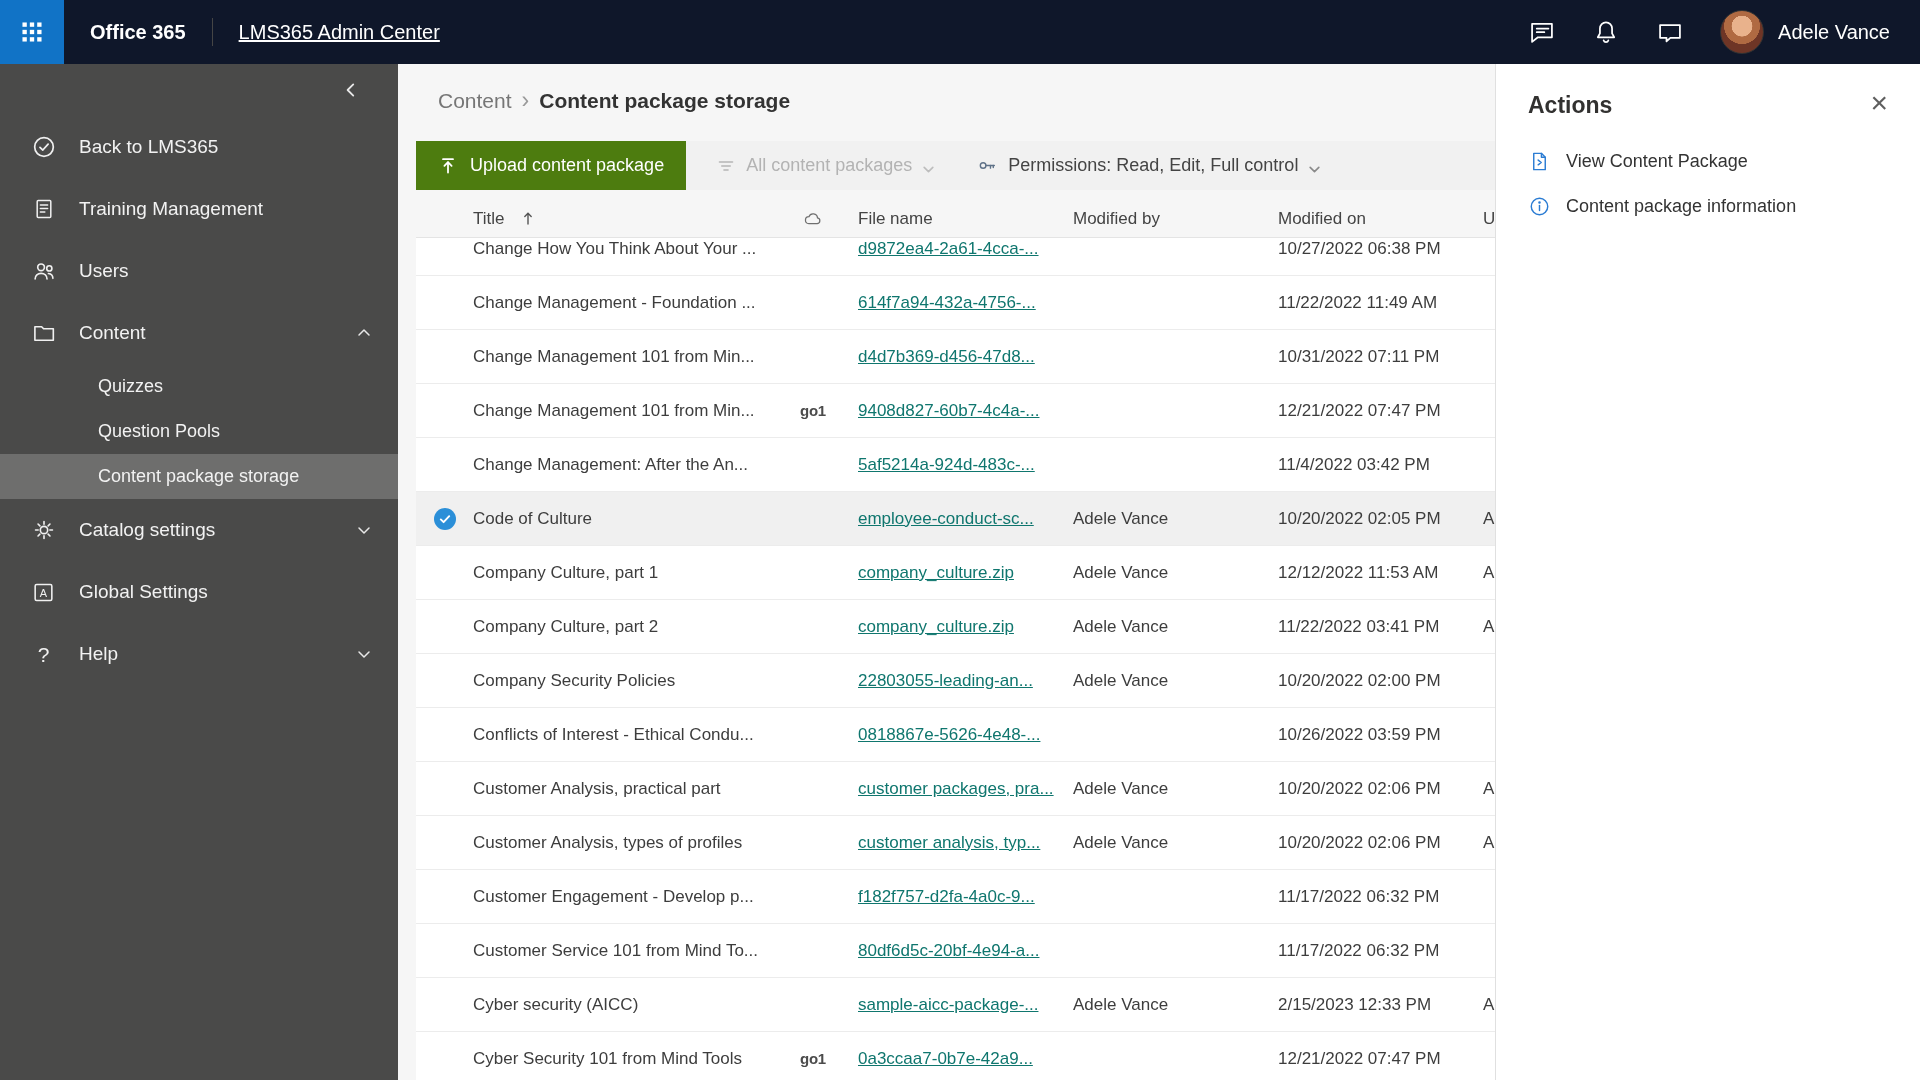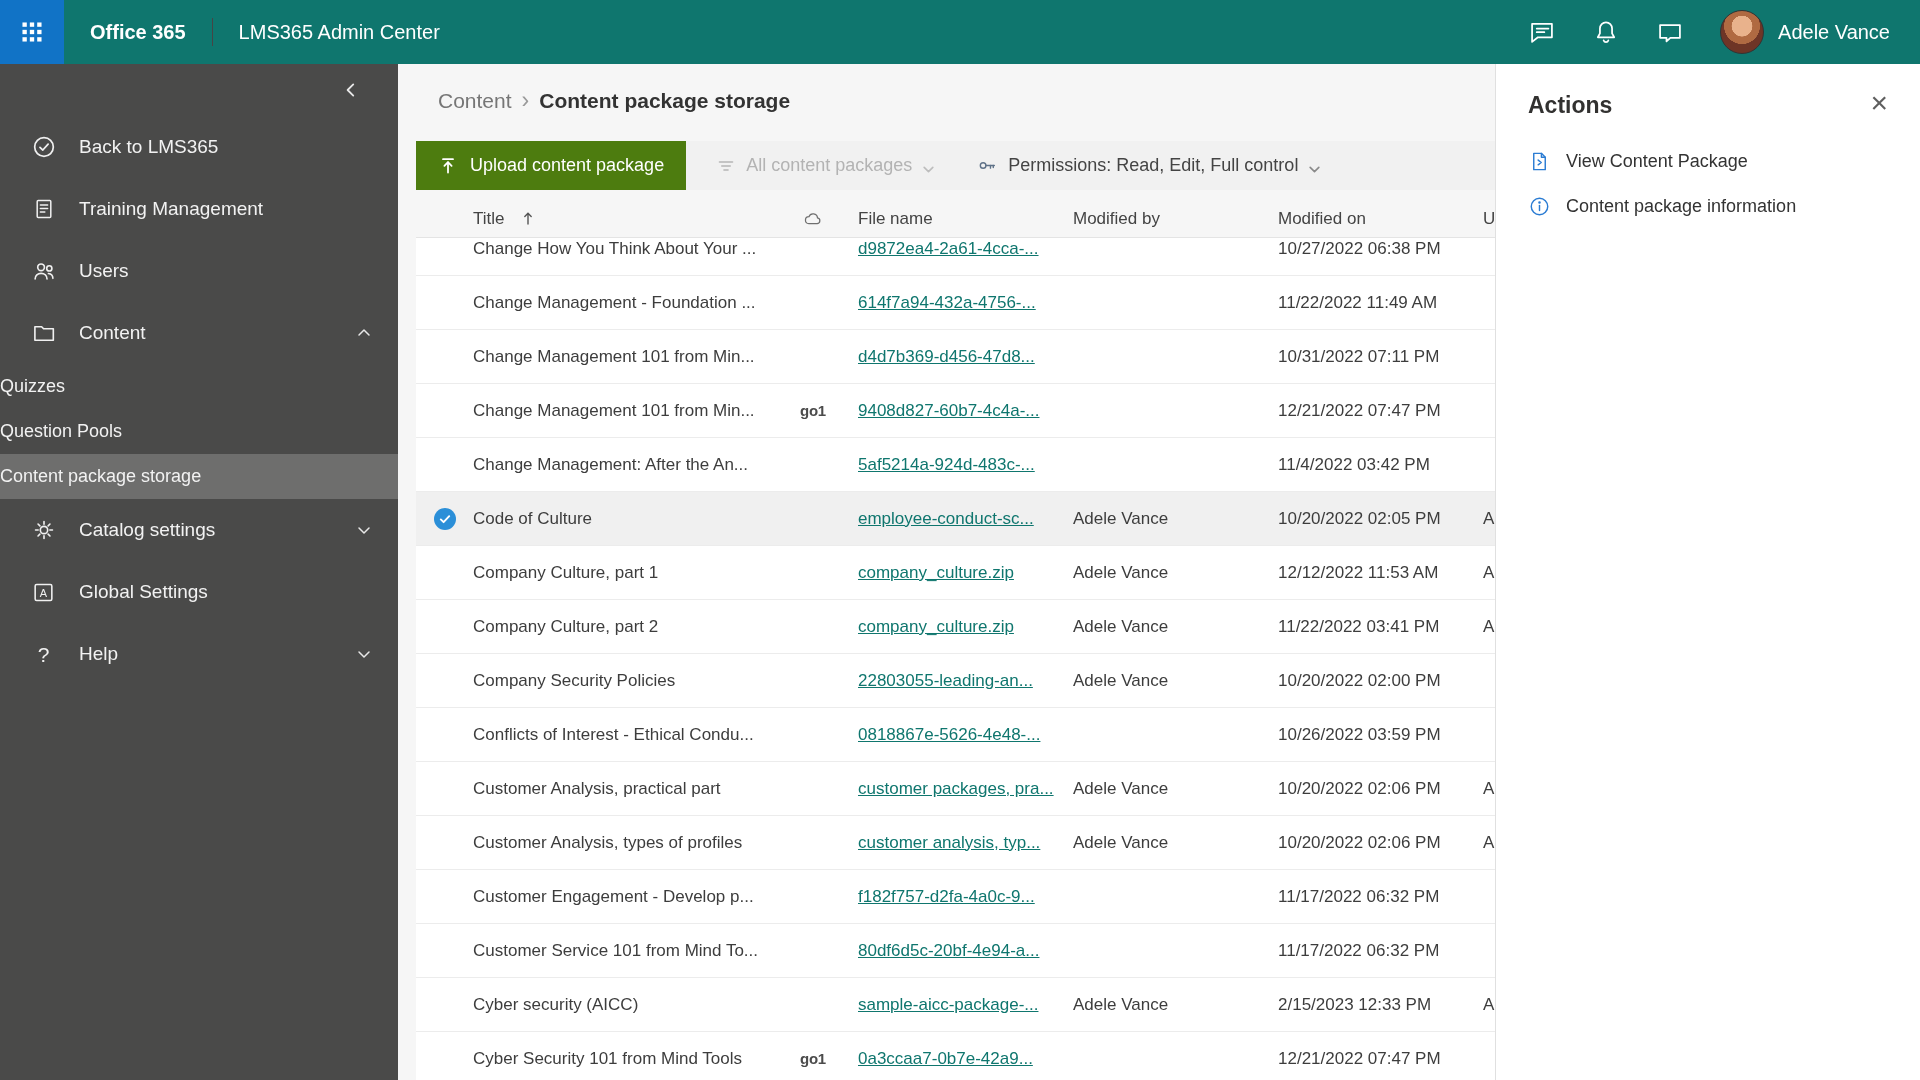--- a/index.html
+++ b/index.html
@@ -6,29 +6,29 @@
   html, body { margin: 0; padding: 0; }
   body {
     width: 1920px; height: 1080px; overflow: hidden;
     font-family: "Liberation Sans", "DejaVu Sans", sans-serif;
     background: #f6f6f6; color: #3b3b3b;
   }
 
   
   .topbar {
     position: fixed; top: 0; left: 0; right: 0; height: 64px;
-    background: #0f766e; display: flex; align-items: center; z-index: 30;
+    background: #0f172a; display: flex; align-items: center; z-index: 30;
   }
   .waffle {
     width: 64px; height: 64px; background: #1173c6; border: none;
     display: flex; align-items: center; justify-content: center; cursor: pointer;
   }
   .brand { color: #fff; font-size: 20px; font-weight: 600; margin-left: 26px; white-space: nowrap; }
   .topbar-sep { width: 1px; height: 28px; background: #454545; margin: 0 26px; }
-  .app-title { color: #fff; font-size: 20px; font-weight: 400; white-space: nowrap; }
+  .app-title { color: #fff; font-size: 20px; font-weight: 400; white-space: nowrap; text-decoration: underline; }
   .topbar-right { margin-left: auto; display: flex; align-items: center; gap: 36px; padding-right: 30px; }
   .tb-icon-btn { background: none; border: none; padding: 0; cursor: pointer; display: flex; }
   .account { display: flex; align-items: center; gap: 14px; background: none; border: none; padding: 0; cursor: pointer; }
   .avatar {
     width: 44px; height: 44px; border-radius: 50%;
     background: radial-gradient(circle at 50% 36%, #e9b28c 30%, #b06a42 31% 52%, #6e3526 53%);
     border: 1px solid #333;
   }
   .user-name { color: #fff; font-size: 20px; white-space: nowrap; }
 
@@ -41,21 +41,21 @@
   .collapse-btn { background: none; border: none; padding: 4px; cursor: pointer; display: flex; }
   .nav-item {
     height: 62px; display: flex; align-items: center;
     padding: 0 26px 0 30px; gap: 22px; font-size: 19px; cursor: pointer; white-space: nowrap;
   }
   .nav-icon { width: 27px; min-width: 27px; display: flex; justify-content: center; }
   .nav-label { flex: 1; overflow: hidden; text-overflow: ellipsis; }
   .nav-chevron { display: flex; }
   .sub-item {
     height: 45px; display: flex; align-items: center;
-    font-size: 18px; cursor: pointer; white-space: nowrap;
+    padding-left: 98px; font-size: 18px; cursor: pointer; white-space: nowrap;
   }
   .sub-item.selected { background: #6e6e6d; }
   .help-qmark { font-size: 21px; color: #f0f0f0; line-height: 1; }
 
   
   .main { flex: 1; min-width: 0; background: #f6f6f6; padding-left: 18px; overflow: hidden; position: relative; }
   .breadcrumb { margin: 24px 0 0 22px; height: 25px; display: flex; align-items: center; gap: 10px; font-size: 21px; color: #767676; }
   .breadcrumb .crumb-parent { cursor: pointer; }
   .breadcrumb .crumb-sep { color: #9a9a9a; font-size: 23px; line-height: 1; }
   .breadcrumb .crumb-current { color: #333; font-weight: 600; }

